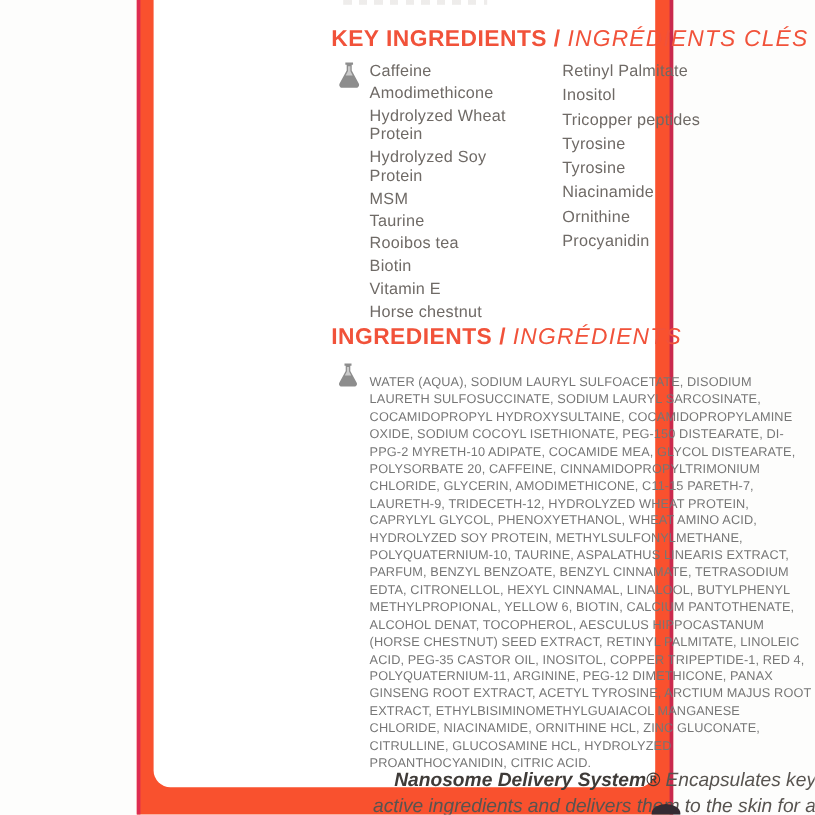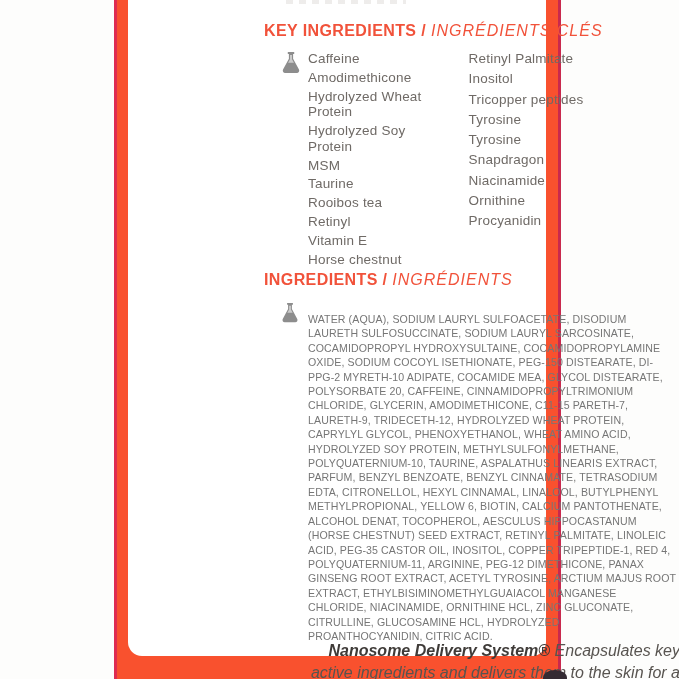--- a/index.html
+++ b/index.html
@@ -27,22 +27,22 @@
   }
 
   
   .cutoff {
     position:absolute; left:158px; top:0; width:120px; height:4px;
     background:repeating-linear-gradient(90deg,#cfcac6 0 7px,transparent 7px 13px);
     opacity:.35;
   }
 
   .heading {
-    position:absolute; left:136px;
-    font-size:16px; font-weight:bold; color:#f1523a;
+    position:absolute; left:148px;
+    font-size:19px; font-weight:bold; color:#f1523a;
     letter-spacing:.4px; white-space:nowrap;
   }
   .heading .fr { font-weight:normal; font-style:italic; letter-spacing:1px; }
   .heading.h-key { top:22px; }
   .heading.h-ing { top:271px; }
 
   .flask {
     position:absolute; width:22px; height:24px;
   }
   .flask.f1 { left:152px; top:51px; }
@@ -101,32 +101,31 @@
     <div class="cols">
       <ul class="col col-left">
 
       <li>Caffeine</li>
           <li>Amodimethicone</li>
           <li>Hydrolyzed Wheat Protein</li>
           <li>Hydrolyzed Soy Protein</li>
           <li>MSM</li>
           <li>Taurine</li>
           <li>Rooibos tea</li>
-          <li>Retinyl</li>
+          <li>Biotin</li>
           <li>Vitamin E</li>
           <li>Horse chestnut</li>
         </ul>
       <ul class="col col-right">
 
       <li>Retinyl Palmitate</li>
           <li>Inositol</li>
           <li>Tricopper peptides</li>
           <li>Tyrosine</li>
           <li>Tyrosine</li>
-          <li>Snapdragon</li>
           <li>Niacinamide</li>
           <li>Ornithine</li>
           <li>Procyanidin</li>
         </ul>
     </div>
 
     <h1 class="heading h-ing"><span>INGREDIENTS</span> <span>/</span> <span class="fr">INGRÉDIENTS</span></h1>
 
     <svg class="flask f2" viewBox="0 0 24 26">
       <path fill="#8d8d8d" d="M8.5 1h7v2.2h-1.2v5.1l6.4 11.8c.9 1.7-.3 3.9-2.3 3.9H5.6c-2 0-3.2-2.2-2.3-3.9L9.7 8.3V3.2H8.5z"></path>

